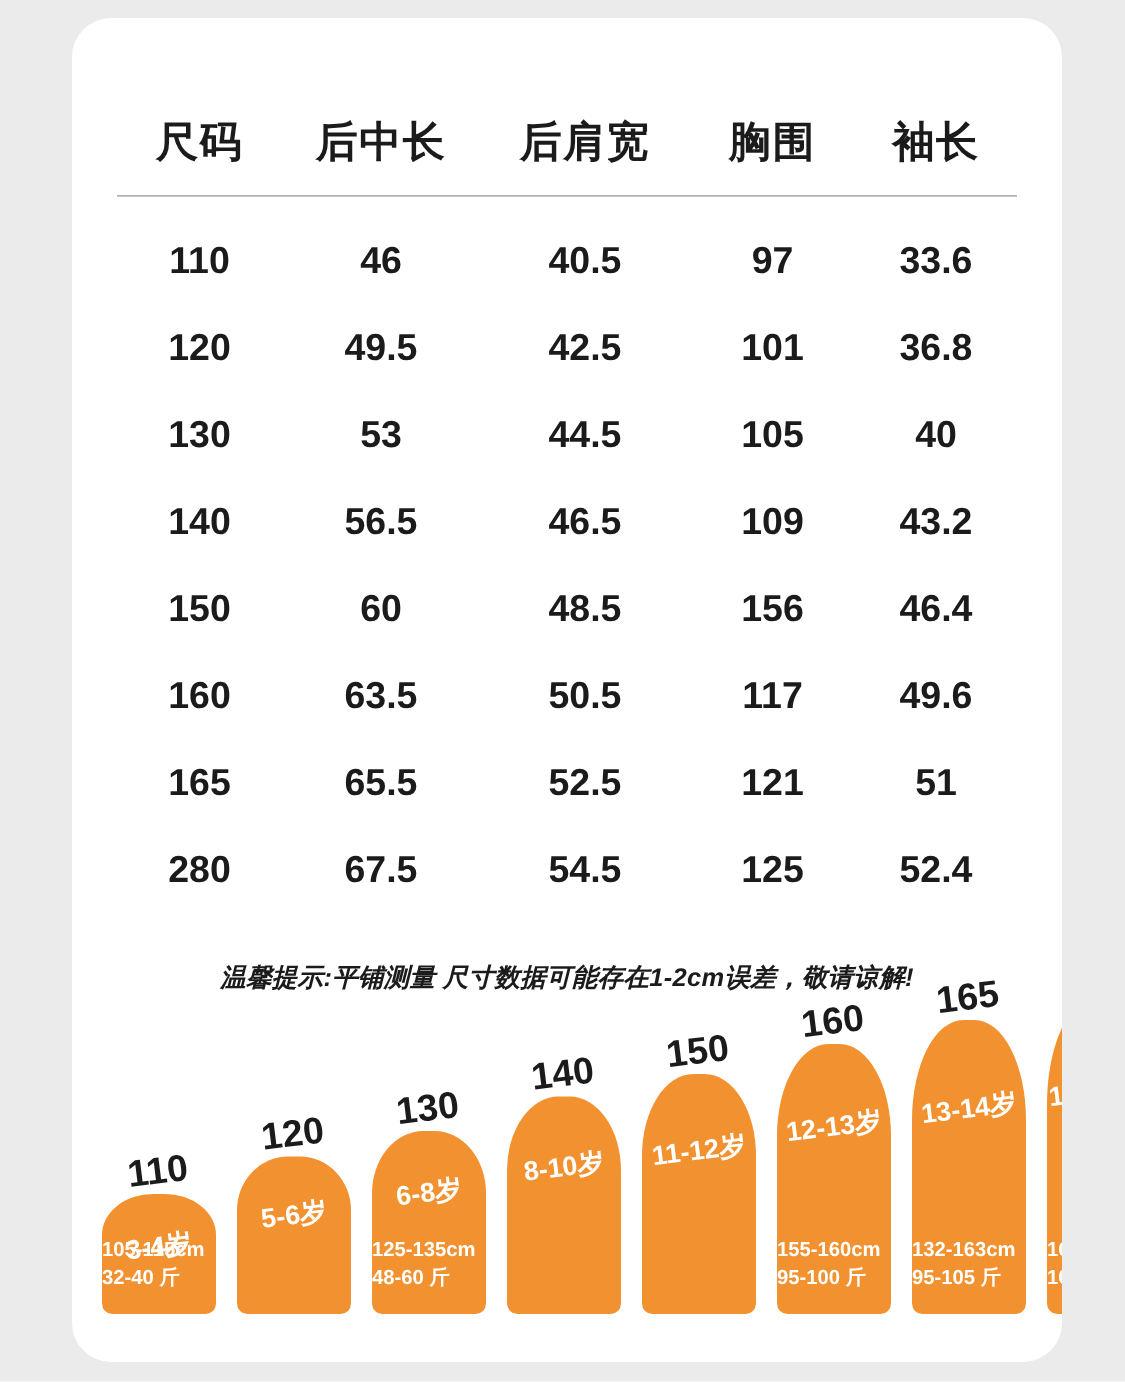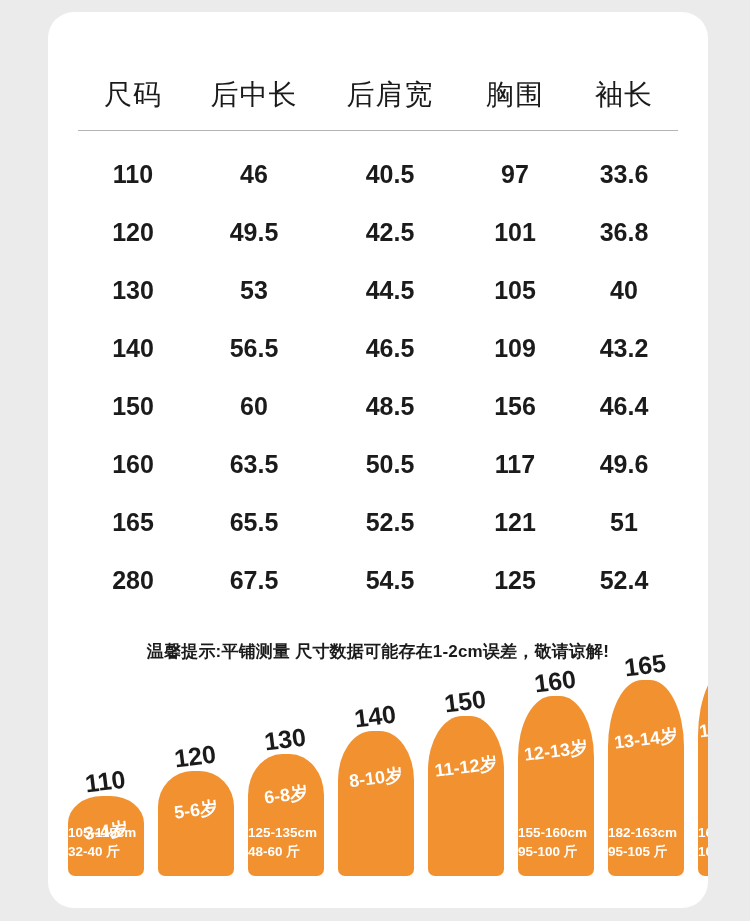--- a/index.html
+++ b/index.html
@@ -42,21 +42,21 @@
     table-layout: fixed;
   }
   .size-table th,
   .size-table td {
     text-align: center;
     color: #1b1b1b;
     padding: 0;
   }
   .size-table th {
     font-size: 28px;
-    font-weight: 400;
+    font-weight: 700;
     letter-spacing: 1px;
     height: 70px;
     vertical-align: middle;
   }
   .size-table thead tr {
     border-bottom: 1.5px solid #b4b4b4;
   }
   .size-table td {
     font-size: 25px;
     font-weight: 700;
@@ -76,20 +76,21 @@
   .note {
     position: absolute;
     left: 0;
     top: 628px;
     width: 660px;
     text-align: center;
     font-size: 17px;
     font-weight: 700;
     color: #1b1b1b;
     letter-spacing: 0.2px;
+    font-style: italic;
   }
 
   
   .chart {
     position: absolute;
     left: 0;
     top: 660px;
     width: 660px;
     height: 215px;
   }
@@ -281,21 +282,21 @@
             <span>95-100 斤</span>
           </span>
         </div>
       </div>
 
       <div class="bar-wrap" style="left:560px; width:76px; height:196px;">
         <span class="bar-label">165</span>
         <div class="bar">
           <span class="bar-age" style="top:50px;">13-14岁</span>
           <span class="bar-meta">
-            <span>182-163cm</span><br>
+            <span>132-163cm</span><br>
             <span>95-105 斤</span>
           </span>
         </div>
       </div>
 
       <div class="bar-wrap" style="left:650px; width:76px; height:212px;">
 
         <div class="bar">
           <span class="bar-age" style="top:54px;">14岁以上</span>
           <span class="bar-meta">

